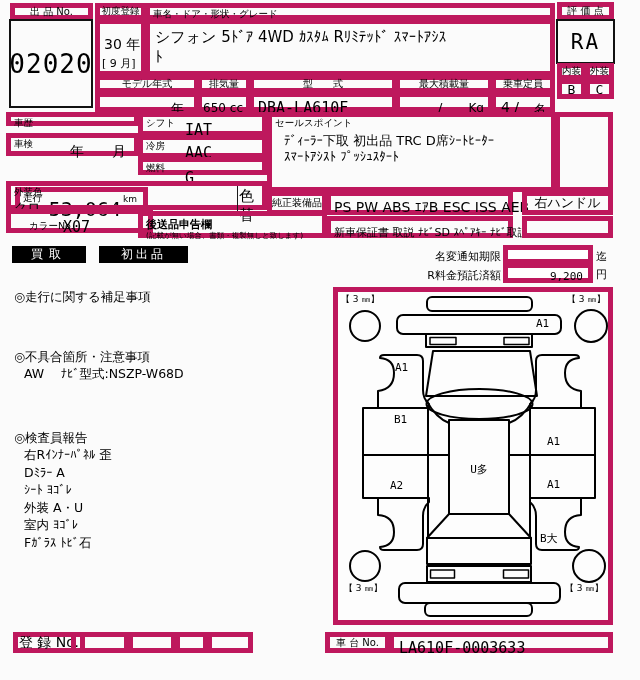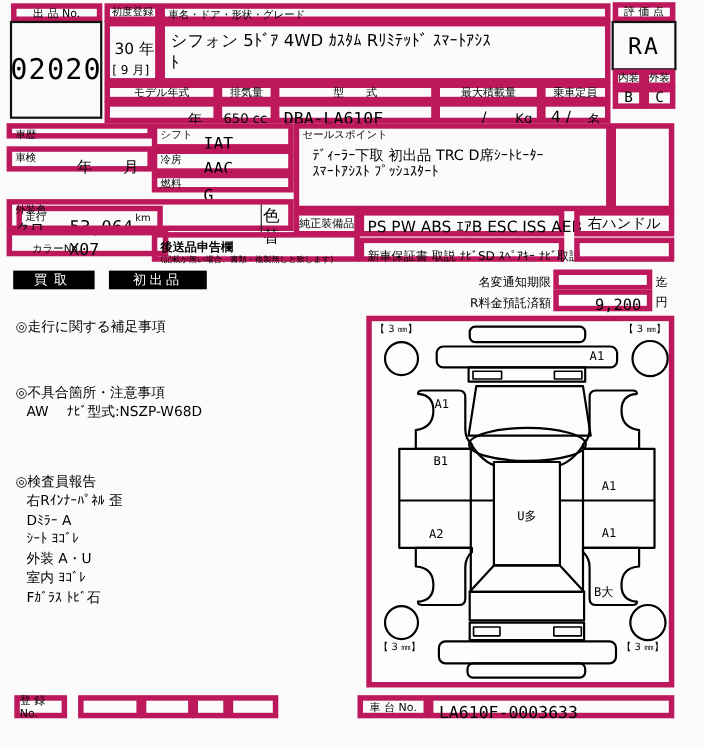--- a/index.html
+++ b/index.html
@@ -73,21 +73,21 @@
 
   <div class="b" style="left:6px;top:112px;width:133px;height:14px;">
     <div class="lbl">車歴</div>
   </div>
   <div class="b" style="left:6px;top:133px;width:133px;height:23px;">
     <div class="lbl">車検</div>
     <div class="nb" style="right:8px;top:5px;font-size:14px;">年　　月</div>
   </div>
   <div class="b" style="left:15px;top:155px;width:133px;height:24px;margin-top:32px;">
     <div class="lbl">走行</div>
-    <div class="nb mono" style="right:22px;top:5px;font-size:16px;">53,064</div>
+    <div class="nb mono" style="right:22px;top:5px;font-size:20px;">53,064</div>
     <div class="nb" style="right:6px;bottom:2px;font-size:9px;">km</div>
   </div>
 
   <div class="b" style="left:138px;top:112px;width:129px;height:24px;">
     <div class="lbl">シフト</div>
     <div class="cellval mono">IAT</div>
   </div>
   <div class="b" style="left:138px;top:135px;width:129px;height:23px;">
     <div class="lbl">冷房</div>
     <div class="cellval mono">AAC</div>
@@ -134,21 +134,21 @@
 
   <div class="btn" style="left:12px;top:246px;width:74px;height:17px;letter-spacing:6px;">買取</div>
   <div class="btn" style="left:99px;top:246px;width:89px;height:17px;letter-spacing:3px;">初出品</div>
 
   <div class="feelbl" style="left:355px;top:249px;width:146px;">名変通知期限</div>
   <div class="b" style="left:503px;top:245px;width:90px;height:19px;background:#fff;"></div>
   <div class="nb" style="left:596px;top:249px;font-size:11px;">迄</div>
 
   <div class="feelbl" style="left:355px;top:268px;width:146px;">R料金預託済額</div>
   <div class="b" style="left:503px;top:263px;width:90px;height:20px;background:#fff;">
-    <div class="nb mono" style="right:5px;top:2px;font-size:14px;">9,200</div>
+    <div class="nb mono" style="right:5px;top:2px;font-size:11px;">9,200</div>
   </div>
   <div class="nb" style="left:596px;top:267px;font-size:11px;">円</div>
 
   <div class="note-h" style="left:14px;top:289px;">◎走行に関する補足事項</div>
   <div class="note-h" style="left:14px;top:349px;">◎不具合箇所・注意事項</div>
   <div class="note-h" style="left:24px;top:366px;">AW　 ﾅﾋﾞ型式:NSZP-W68D</div>
   <div class="note-h" style="left:14px;top:430px;">◎検査員報告</div>
   <div class="nb" style="left:24px;top:446px;font-size:12.5px;line-height:17.5px;">
     <div>右Rｲﾝﾅｰﾊﾟﾈﾙ 歪</div>
     <div>Dﾐﾗｰ A</div>
@@ -198,21 +198,21 @@
     <div class="diag-lbl" style="left:198px;top:25px;">A1</div>
     <div class="diag-lbl" style="left:57px;top:69px;">A1</div>
     <div class="diag-lbl" style="left:56px;top:121px;">B1</div>
     <div class="diag-lbl" style="left:52px;top:187px;">A2</div>
     <div class="diag-lbl" style="left:111px;top:170px;width:60px;text-align:center;">U多</div>
     <div class="diag-lbl" style="left:209px;top:143px;">A1</div>
     <div class="diag-lbl" style="left:209px;top:186px;">A1</div>
     <div class="diag-lbl" style="left:202px;top:239px;">B大</div>
   </div>
 
-  <div class="b ctr" style="left:13px;top:632px;width:48px;height:21px;font-size:10px;">登 録 No.</div>
+  <div class="b ctr" style="left:13px;top:632px;width:72px;height:21px;font-size:14px;">登 録 No.</div>
   <div class="b" style="left:71px;top:632px;width:58px;height:21px;"></div>
   <div class="b" style="left:128px;top:632px;width:48px;height:21px;"></div>
   <div class="b" style="left:175px;top:632px;width:33px;height:21px;"></div>
   <div class="b" style="left:207px;top:632px;width:46px;height:21px;"></div>
 
   <div class="b ctr" style="left:325px;top:632px;width:65px;height:21px;font-size:10px;">車 台 No.</div>
   <div class="b" style="left:389px;top:632px;width:224px;height:21px;">
     <div class="nb mono" style="left:5px;top:2px;font-size:15px;">LA610F-0003633</div>
   </div>
 

